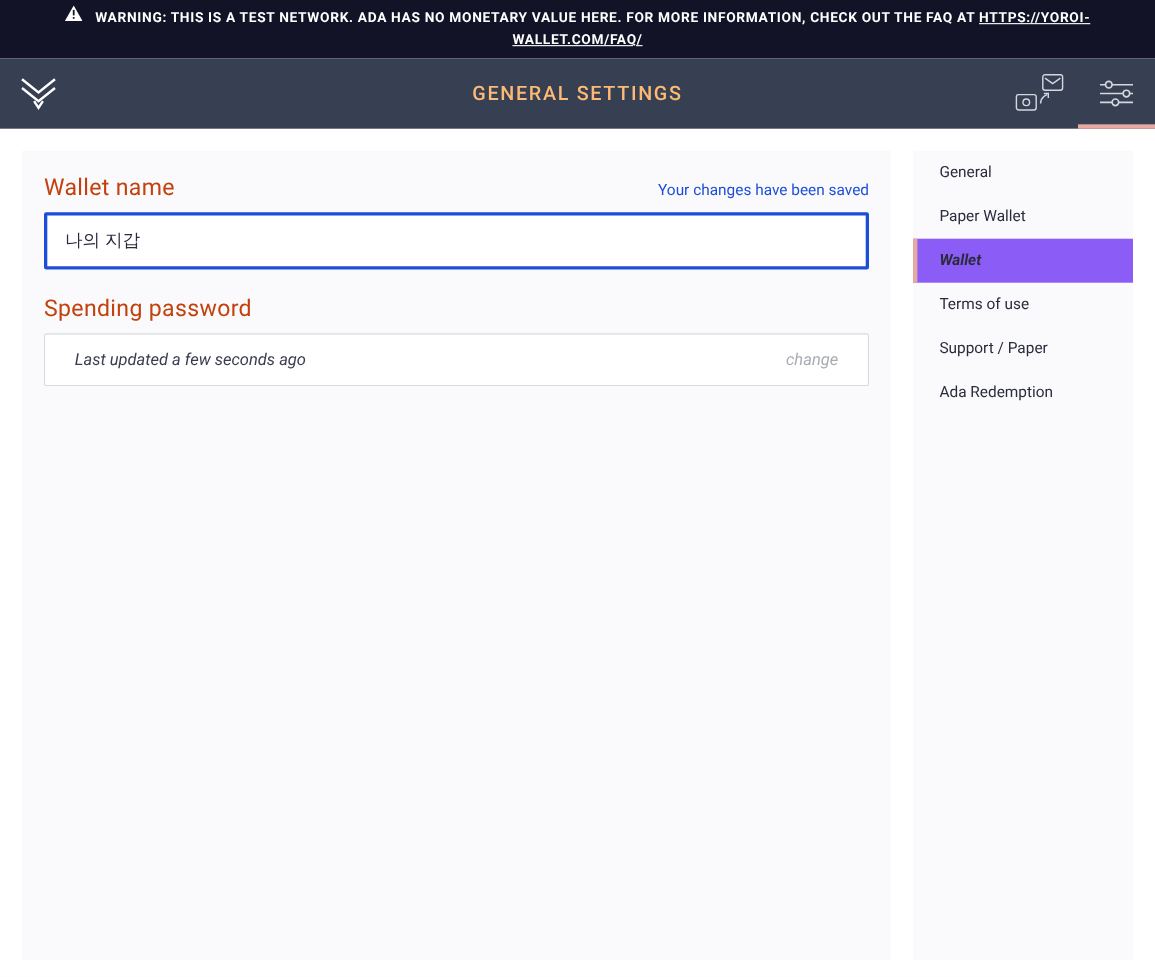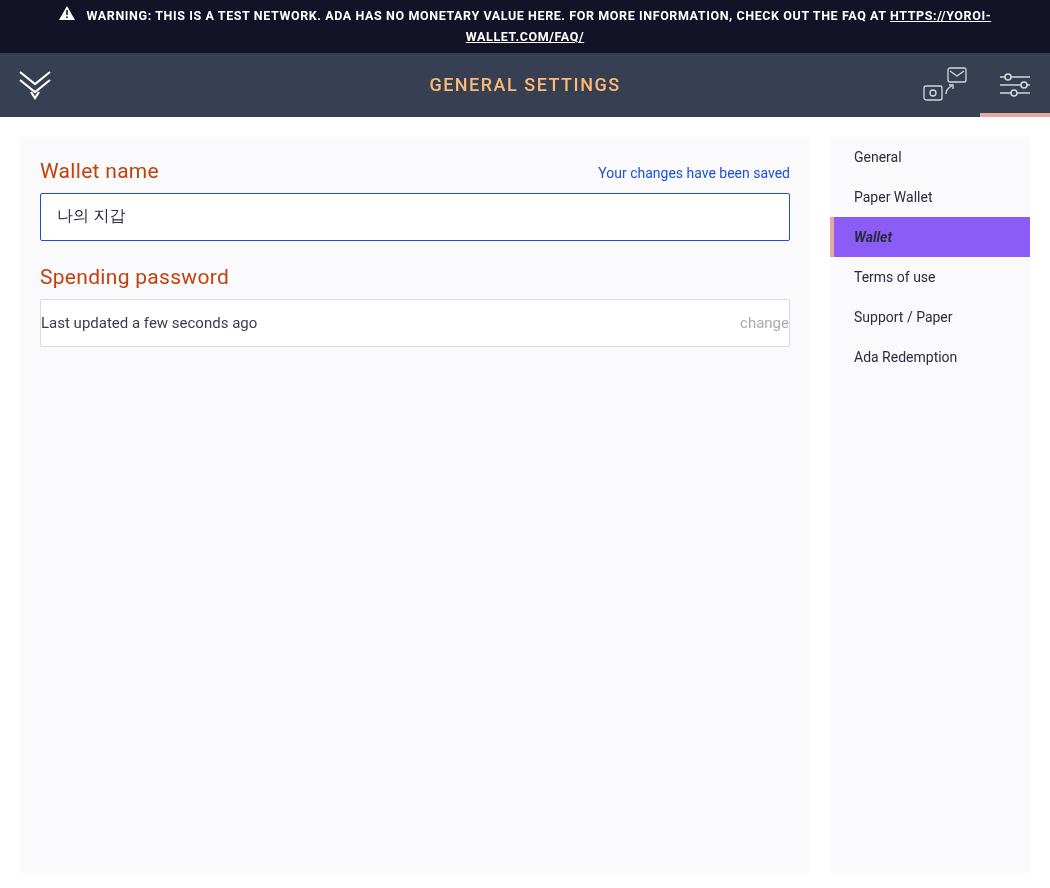--- a/index.html
+++ b/index.html
@@ -123,37 +123,38 @@
       font-size: 21px;
       color: #c2410c;
       letter-spacing: 0.3px;
     }
     .saved-msg {
       font-size: 14px;
       color: #1d4ed8;
     }
     .text-input {
       width: 100%;
-      border: 1px solid #1d4ed8;
+      border: 3px solid #1d4ed8;
       background: #ffffff;
       padding: 14px 16px;
       font-size: 16px;
       color: #2a2c3e;
       border-radius: 2px;
       outline: none;
     }
     .pw-row {
       width: 100%;
       border: 1px solid #d9dade;
       background: #ffffff;
-      padding: 14px 0;
+      padding: 14px 27px;
       display: flex;
       justify-content: space-between;
       align-items: center;
       border-radius: 2px;
+      font-style: italic;
     }
     .pw-status {
       font-size: 15px;
       color: #3a3c4f;
     }
     .pw-change {
       font-size: 15px;
       color: #a9abb4;
       cursor: pointer;
     }

